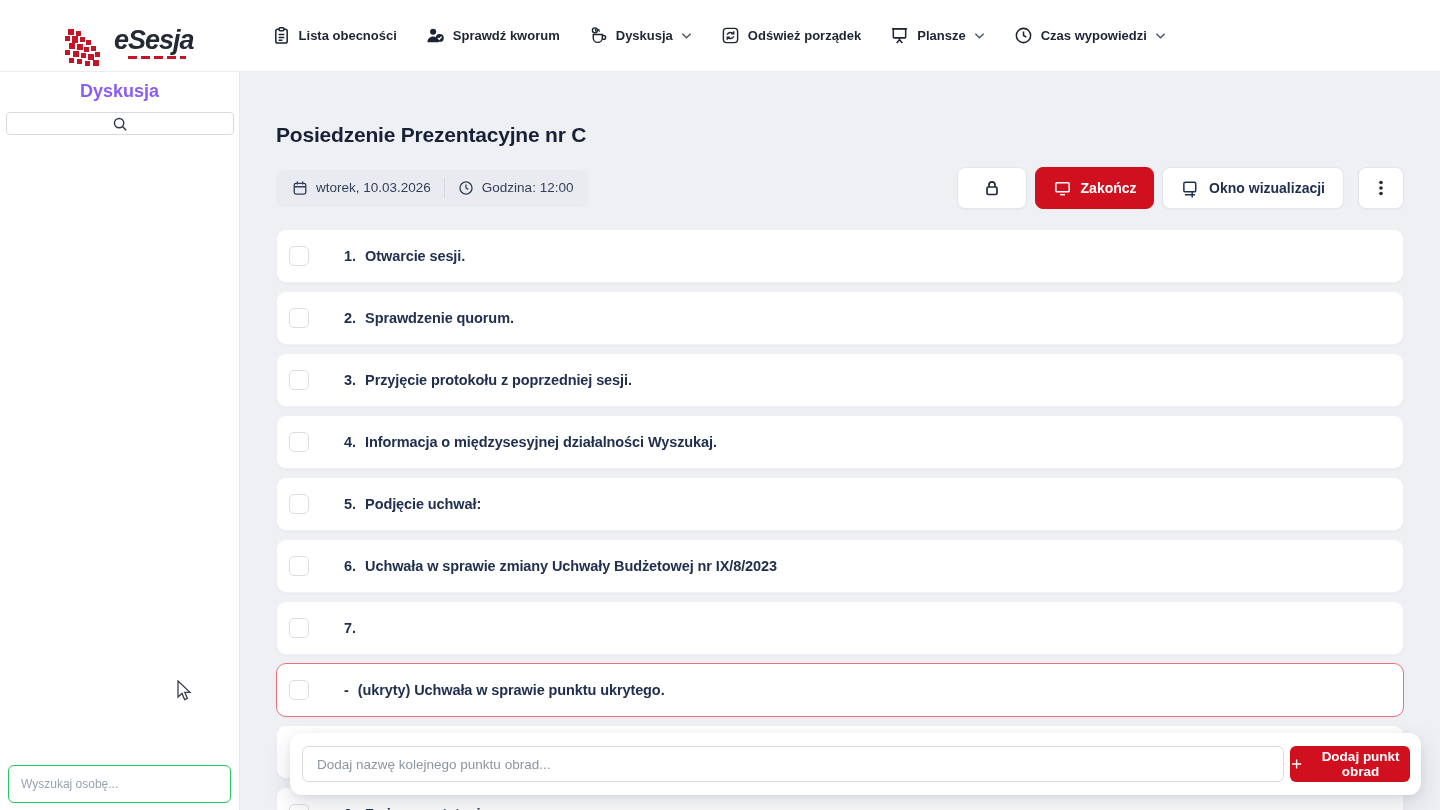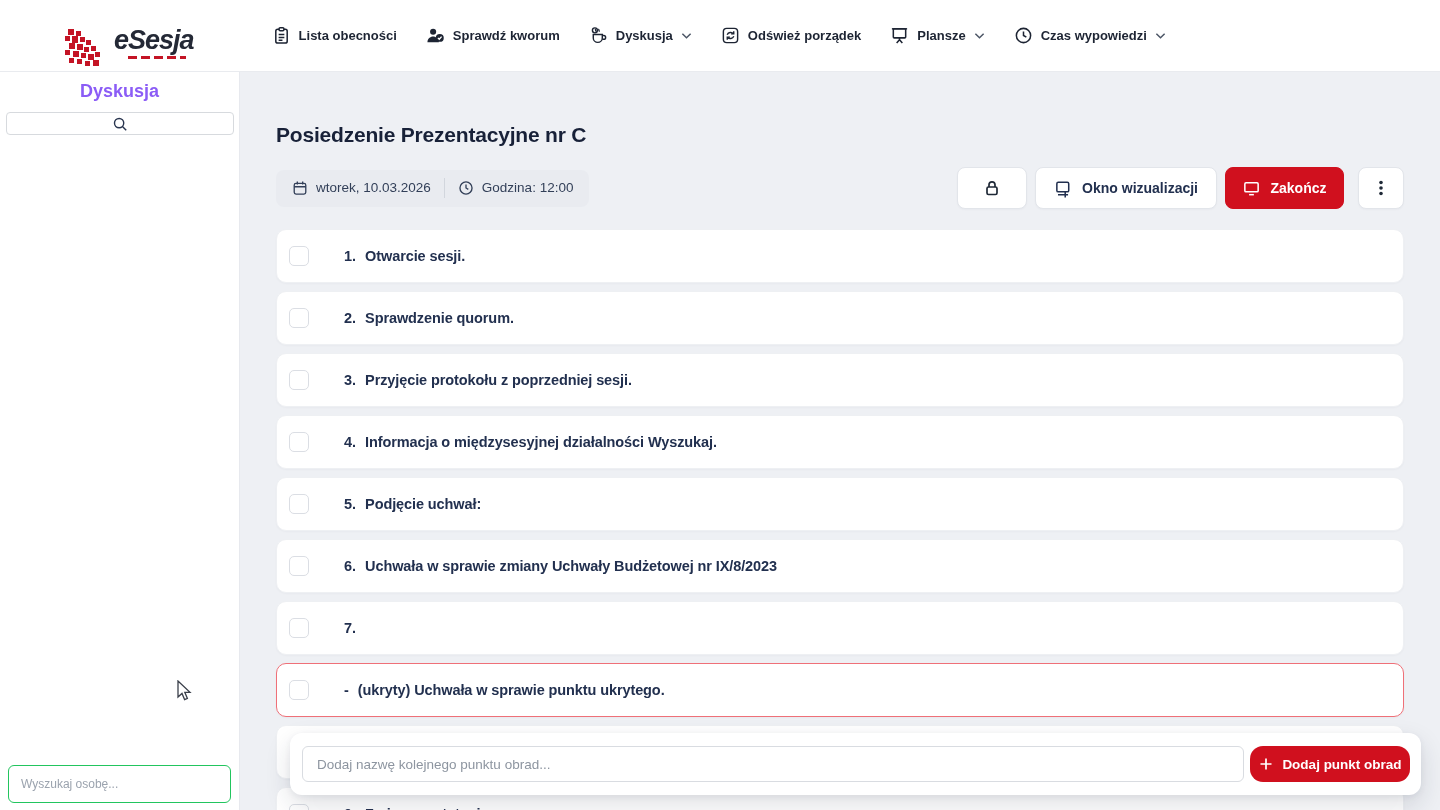--- a/index.html
+++ b/index.html
@@ -77,22 +77,22 @@
 
   
   .add-bar { position:absolute; left:50px; top:649px; width:1131px; height:62px;
     background:#fff; border-radius:12px; z-index:5;
     box-shadow:0 10px 26px rgba(25,35,60,.14), 0 2px 6px rgba(25,35,60,.06);
     display:flex; align-items:center; padding:0 11px 0 12px; }
   .add-input { flex:1; height:36px; border:1px solid #d9dce1; border-radius:6px;
     padding:0 14px; font-size:13.5px; color:#39424f; background:#fff;
     font-family:"Liberation Sans", sans-serif; }
   .add-input::placeholder { color:#8d95a0; }
-  .add-btn { margin-left:6px; width:160px; height:36px; background:#d0101e;
-    border:none; border-radius:13px; color:#fff; font-size:13.5px;
+  .add-btn { margin-left:6px; width:120px; height:36px; background:#d0101e;
+    border:none; border-radius:6px; color:#fff; font-size:13.5px;
     font-weight:700; display:flex; align-items:center; justify-content:center;
     gap:8px; cursor:pointer; font-family:"Liberation Sans", sans-serif; }
 
   .cursor { position:fixed; left:176px; top:680px; z-index:20; pointer-events:none; }
 </style>
 </head>
 <body>
 
 <header class="topbar">
   <div class="logo">
@@ -223,33 +223,33 @@
         </span>
       </div>
 
       <div class="actions">
         <button class="btn btn-white btn-lock">
           <svg width="20" height="20" viewBox="0 0 20 20" fill="none" stroke="#1f2937" stroke-width="1.7">
             <rect x="5" y="9" width="10" height="7.5" rx="1.5"></rect>
             <path d="M7 9V6.8a3 3 0 0 1 6 0V9"></path>
           </svg>
         </button>
+        <button class="btn btn-finish">
+          <svg width="19" height="19" viewBox="0 0 20 20" fill="none" stroke="#fff" stroke-width="1.6">
+            <rect x="3" y="4" width="14" height="9.5" rx="1.2"></rect>
+            <path d="M7.5 16.5h5"></path>
+          </svg>
+          <span>Zakończ</span>
+        </button>
         <button class="btn btn-white btn-viz">
           <svg width="19" height="19" viewBox="0 0 20 20" fill="none" stroke="#22304f" stroke-width="1.6">
             <rect x="3" y="3.5" width="12.5" height="10" rx="1.5"></rect>
             <path d="M9.2 16.5h-5M11.8 13.5v6M8.8 16.5h6"></path>
           </svg>
           <span>Okno wizualizacji</span>
-        </button>
-        <button class="btn btn-finish">
-          <svg width="19" height="19" viewBox="0 0 20 20" fill="none" stroke="#fff" stroke-width="1.6">
-            <rect x="3" y="4" width="14" height="9.5" rx="1.2"></rect>
-            <path d="M7.5 16.5h5"></path>
-          </svg>
-          <span>Zakończ</span>
         </button>
         <button class="btn btn-white btn-kebab">
           <svg width="20" height="20" viewBox="0 0 20 20" fill="#1f2937">
             <circle cx="10" cy="4.5" r="1.8"></circle>
               <circle cx="10" cy="10" r="1.8"></circle>
               <circle cx="10" cy="15.5" r="1.8"></circle>
           </svg>
         </button>
       </div>
     </div>

